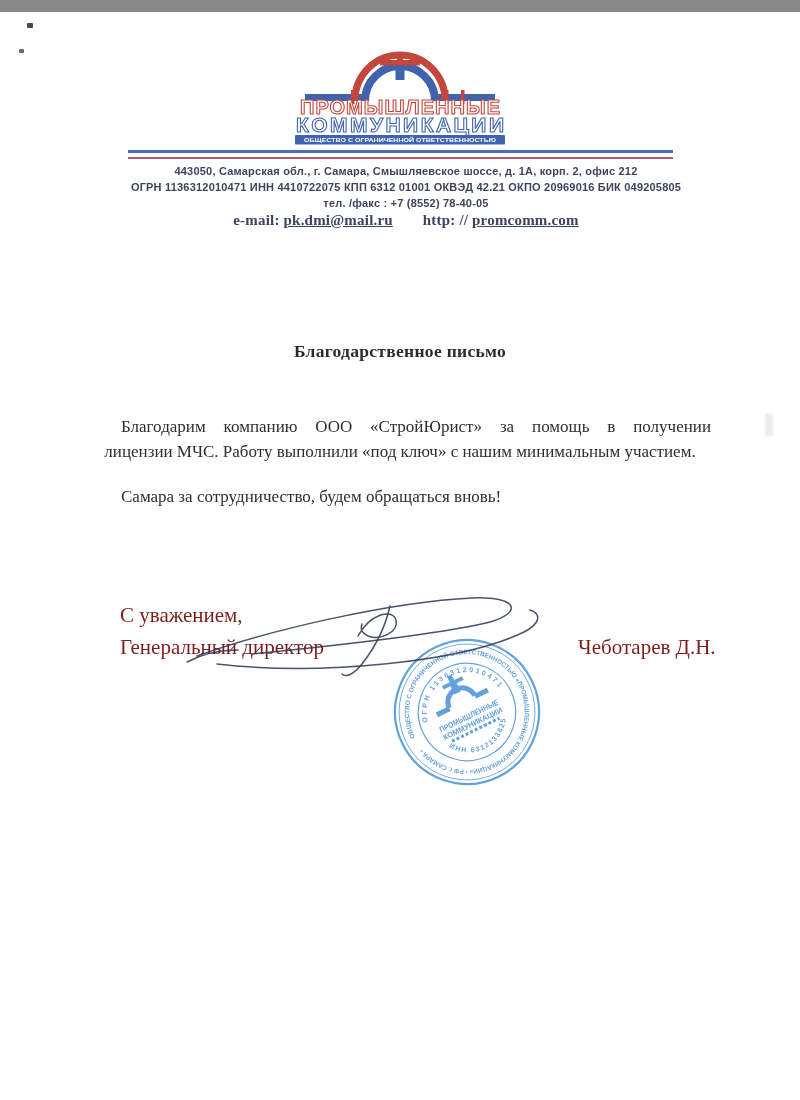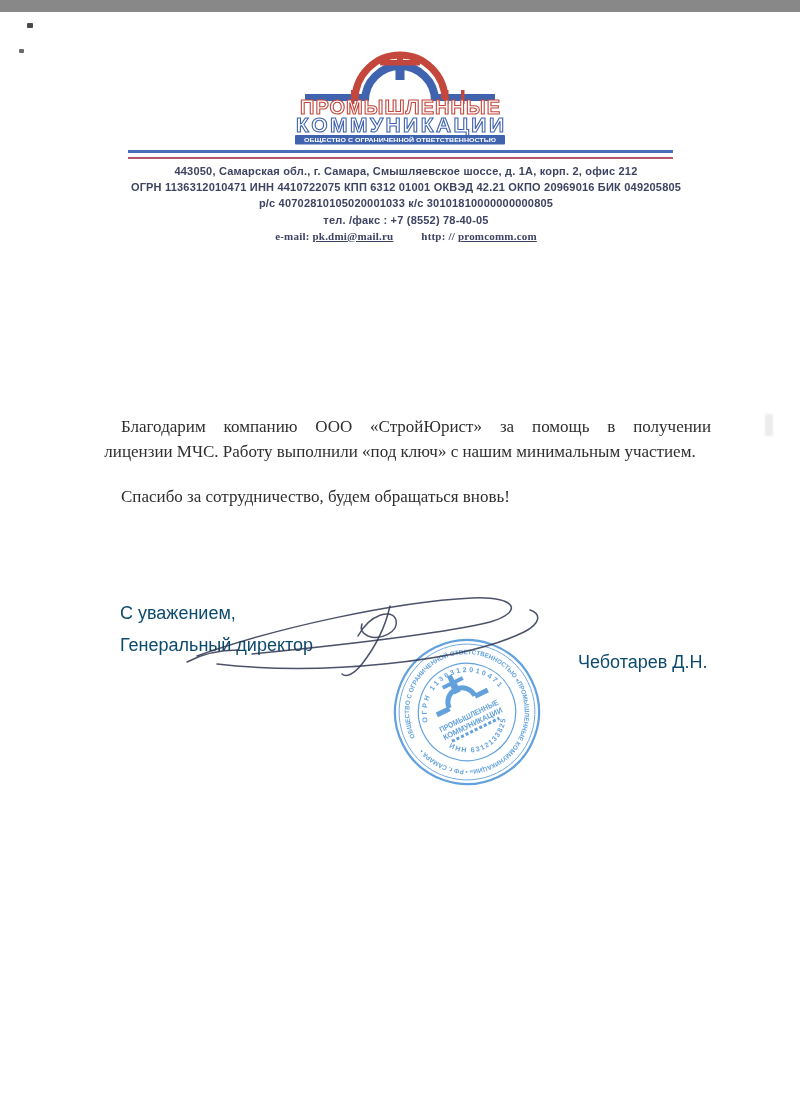--- a/index.html
+++ b/index.html
@@ -37,42 +37,42 @@
   
   .rule{position:absolute;left:128px;width:545px;}
   .rule-blue{top:138px;height:2.6px;background:var(--rule-blue);}
   .rule-red{top:144.6px;height:2.3px;background:var(--rule-red);}
   
   .contact{
     position:absolute;top:151px;left:12px;right:0;text-align:center;
     font-size:11px;font-weight:bold;color:var(--text-navy);line-height:16.2px;
     letter-spacing:.2px;
   }
-  .contact .email-line{font-family:"Liberation Serif",serif;font-size:11px;text-align:center;}
+  .contact .email-line{font-family:"Liberation Serif",serif;font-size:15px;text-align:center;}
   .contact a{color:var(--text-navy);text-decoration:underline;}
   .contact .gap{display:inline-block;width:22px;}
   
   .title{
     position:absolute;top:329px;left:0;right:0;text-align:center;
     font-family:"Liberation Serif",serif;font-weight:bold;font-size:17.5px;
     color:#2b2b2b;letter-spacing:.3px;
   }
   .body-text{
     position:absolute;top:402px;left:89px;width:622px;
     font-family:"Liberation Serif",serif;font-size:17px;line-height:25px;
     color:var(--body-text);
   }
   .p1l1{text-indent:32px;text-align:justify;text-align-last:justify;font-family:Liberation Serif, serif;}
   .p1l2{text-align:center;}
   .p2{margin-top:20px;text-indent:32px;}
   
-  .signoff{font-family:Liberation Sans, sans-serif;font-size:18px;color:#0c4a6e;position:absolute;}
+  .signoff{font-family:Liberation Serif, serif;font-size:21px;color:#7f1d1d;position:absolute;}
   .salutation{left:120px;top:591px;}
   .position{left:120px;top:623px;text-align:right;}
-  .name{left:578px;top:640px;}
+  .name{left:578px;top:623px;}
   
   .stamp-svg{position:absolute;left:391px;top:624px;opacity:.88;}
   .stamp-text{font-family:"Liberation Sans",sans-serif;fill:var(--stamp-blue);}
   .stamp-stroke{stroke:var(--stamp-blue);fill:none;}
   .stamp-fill{fill:var(--stamp-blue);}
   .sig-svg{position:absolute;left:172px;top:572px;}
   .sig-path{stroke:var(--ink);stroke-width:1.5;fill:none;stroke-linecap:round;opacity:.88;}
 </style>
 </head>
 <body>
@@ -106,36 +106,36 @@
       <text class="band-text" x="115" y="92" text-anchor="middle" textLength="192" lengthAdjust="spacingAndGlyphs">ОБЩЕСТВО С ОГРАНИЧЕННОЙ ОТВЕТСТВЕННОСТЬЮ</text>
     </svg>
   </div>
 
   <div class="rule rule-blue"></div>
   <div class="rule rule-red"></div>
 
   <div class="contact">
     <div>443050, Самарская обл., г. Самара, Смышляевское шоссе, д. 1А, корп. 2, офис 212</div>
     <div>ОГРН 1136312010471   ИНН 4410722075   КПП 6312 01001   ОКВЭД 42.21   ОКПО 20969016  БИК 049205805</div>
-    <div>р/с 40702810105020001033    к/с 30101810000000000805</div>
     <div>тел. /факс : +7 (8552) 78-40-05</div>
     <div class="email-line">
       <span>e-mail:</span>
       <a href="#">pk.dmi@mail.ru</a>
       <span class="gap"></span>
       <span>http: //</span>
       <a href="#">promcomm.com</a>
     </div>
   </div>
 
+  <div class="title">Благодарственное письмо</div>
 
   <div class="body-text">
     <div class="p1l1">Благодарим компанию ООО «СтройЮрист» за помощь в получении</div>
     <div class="p1l2">лицензии МЧС. Работу выполнили «под ключ» с нашим минимальным участием.</div>
-    <div class="p2">Спасибо за сотрудничество, будем обращаться вновь!</div>
+    <div class="p2">Самара за сотрудничество, будем обращаться вновь!</div>
   </div>
 
   <div class="signoff salutation">С уважением,</div>
   <div class="signoff position">Генеральный директор</div>
   <div class="signoff name">Чеботарев Д.Н.</div>
 
   <svg class="stamp-svg" width="152" height="152" viewBox="0 0 150 150">
     <g transform="rotate(-26 75 75)">
       <circle class="stamp-stroke" cx="75" cy="75" r="71" stroke-width="2.2"></circle>
       <circle class="stamp-stroke" cx="75" cy="75" r="67" stroke-width="0.8"></circle>

